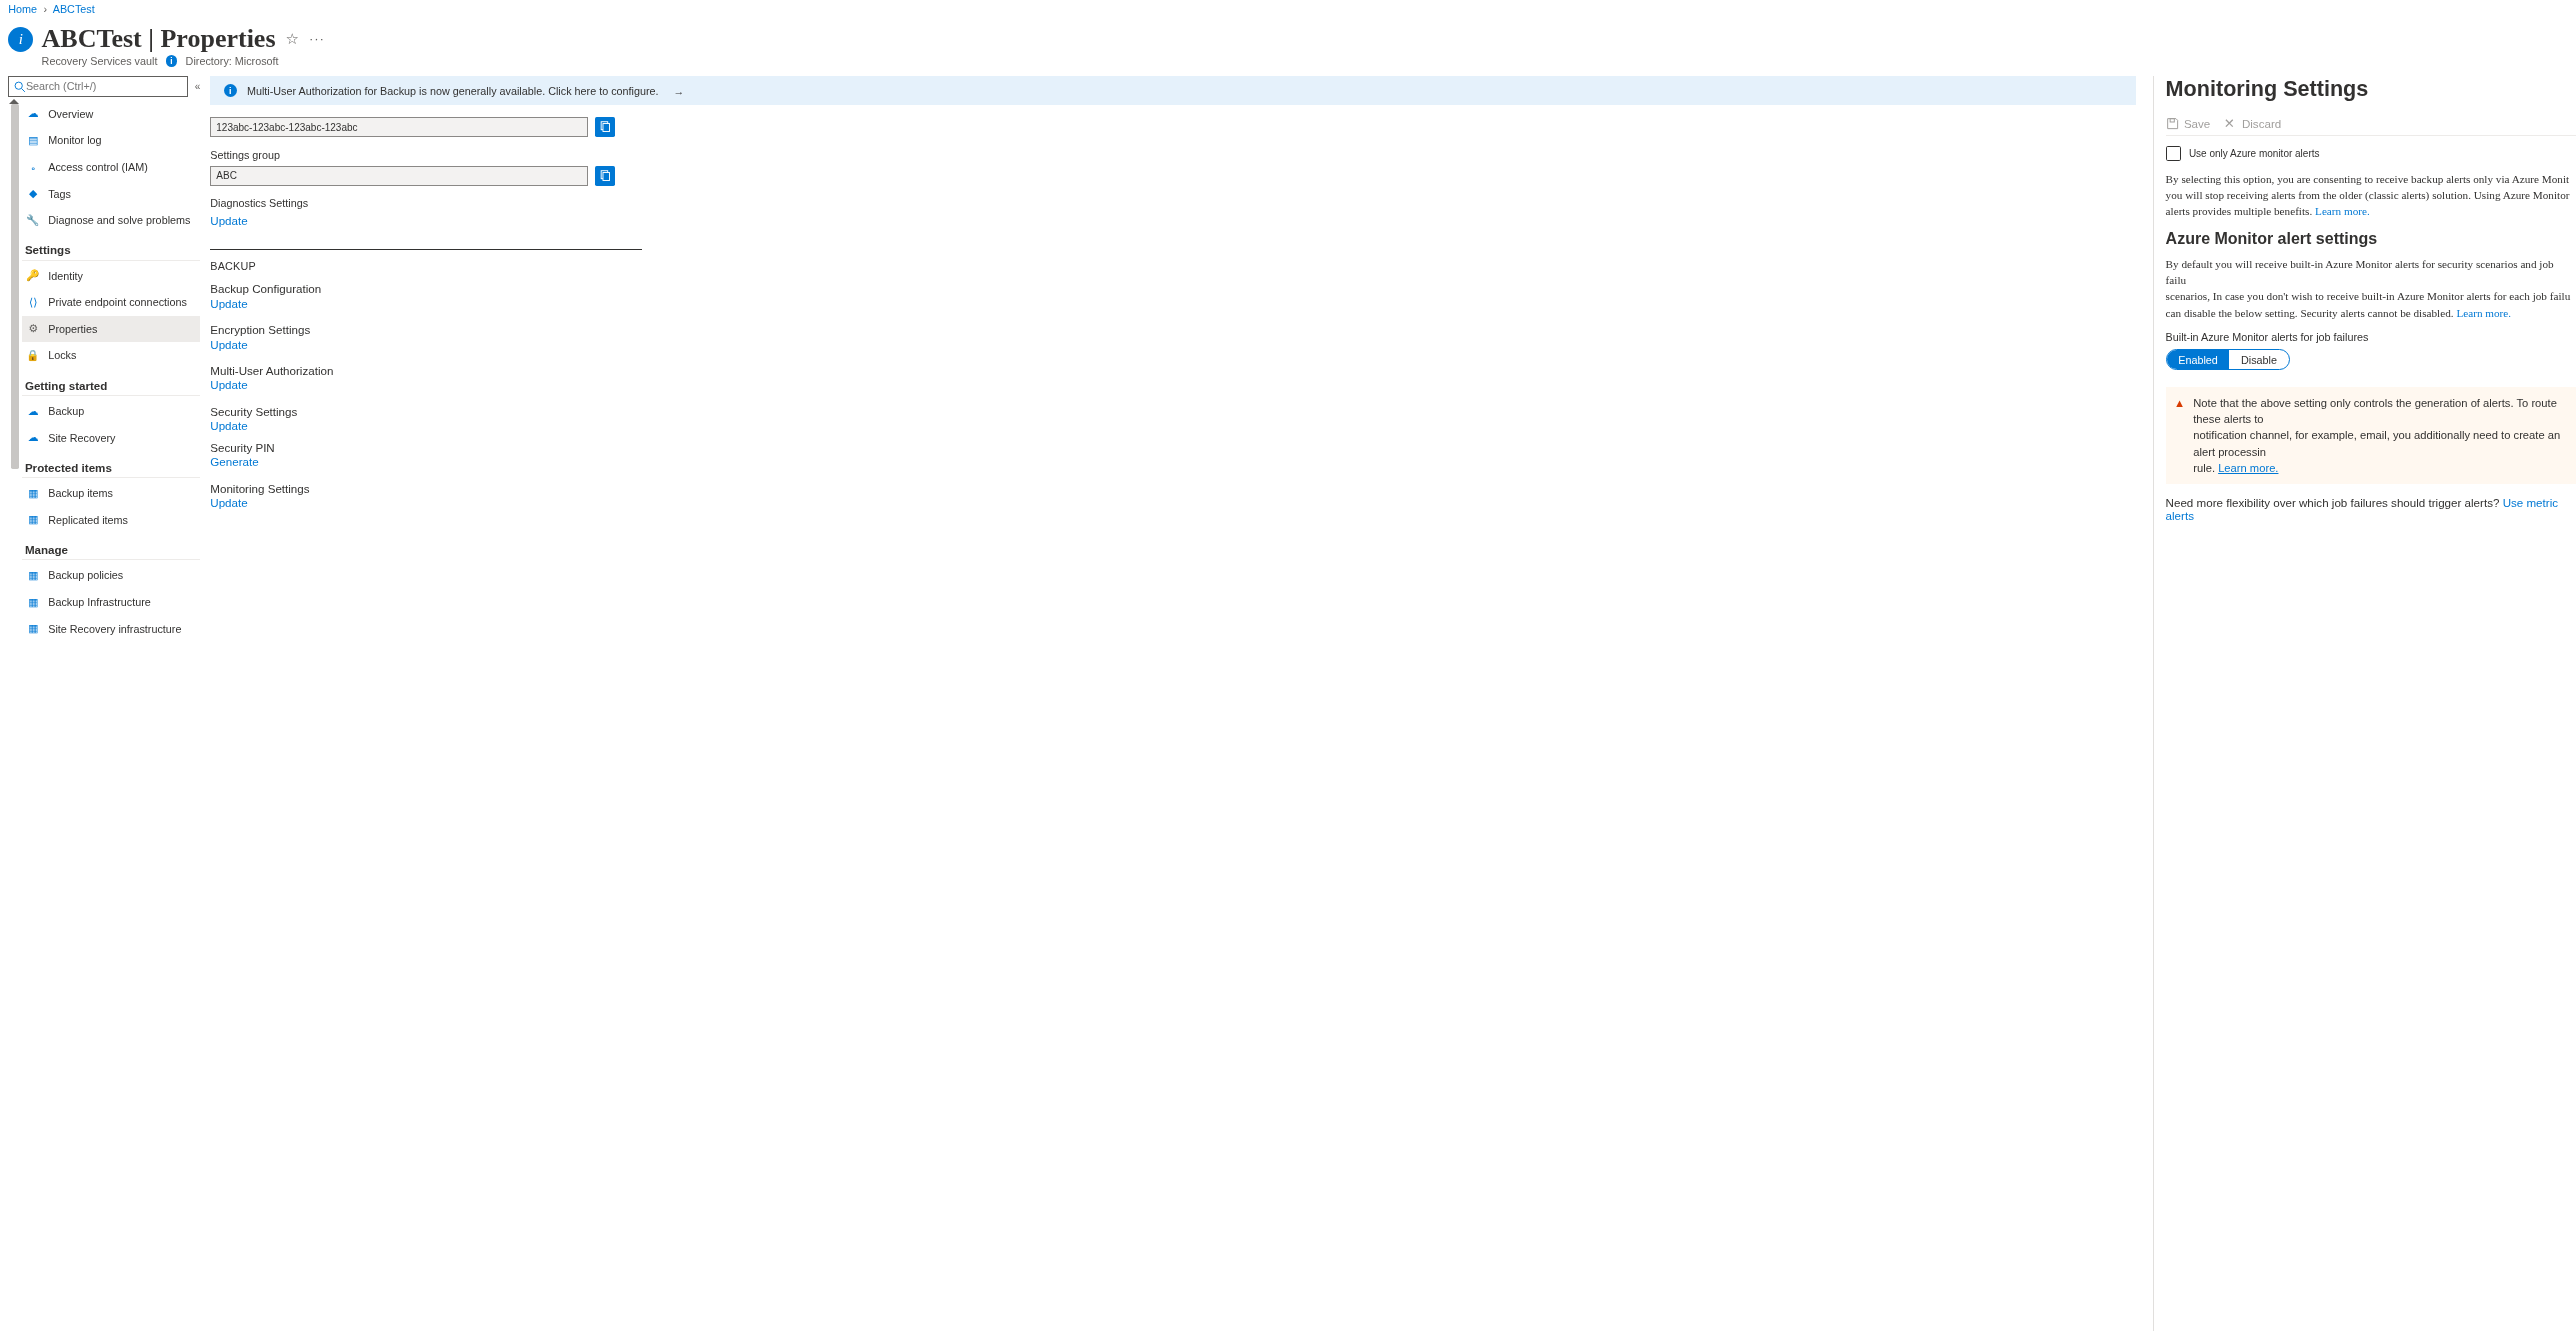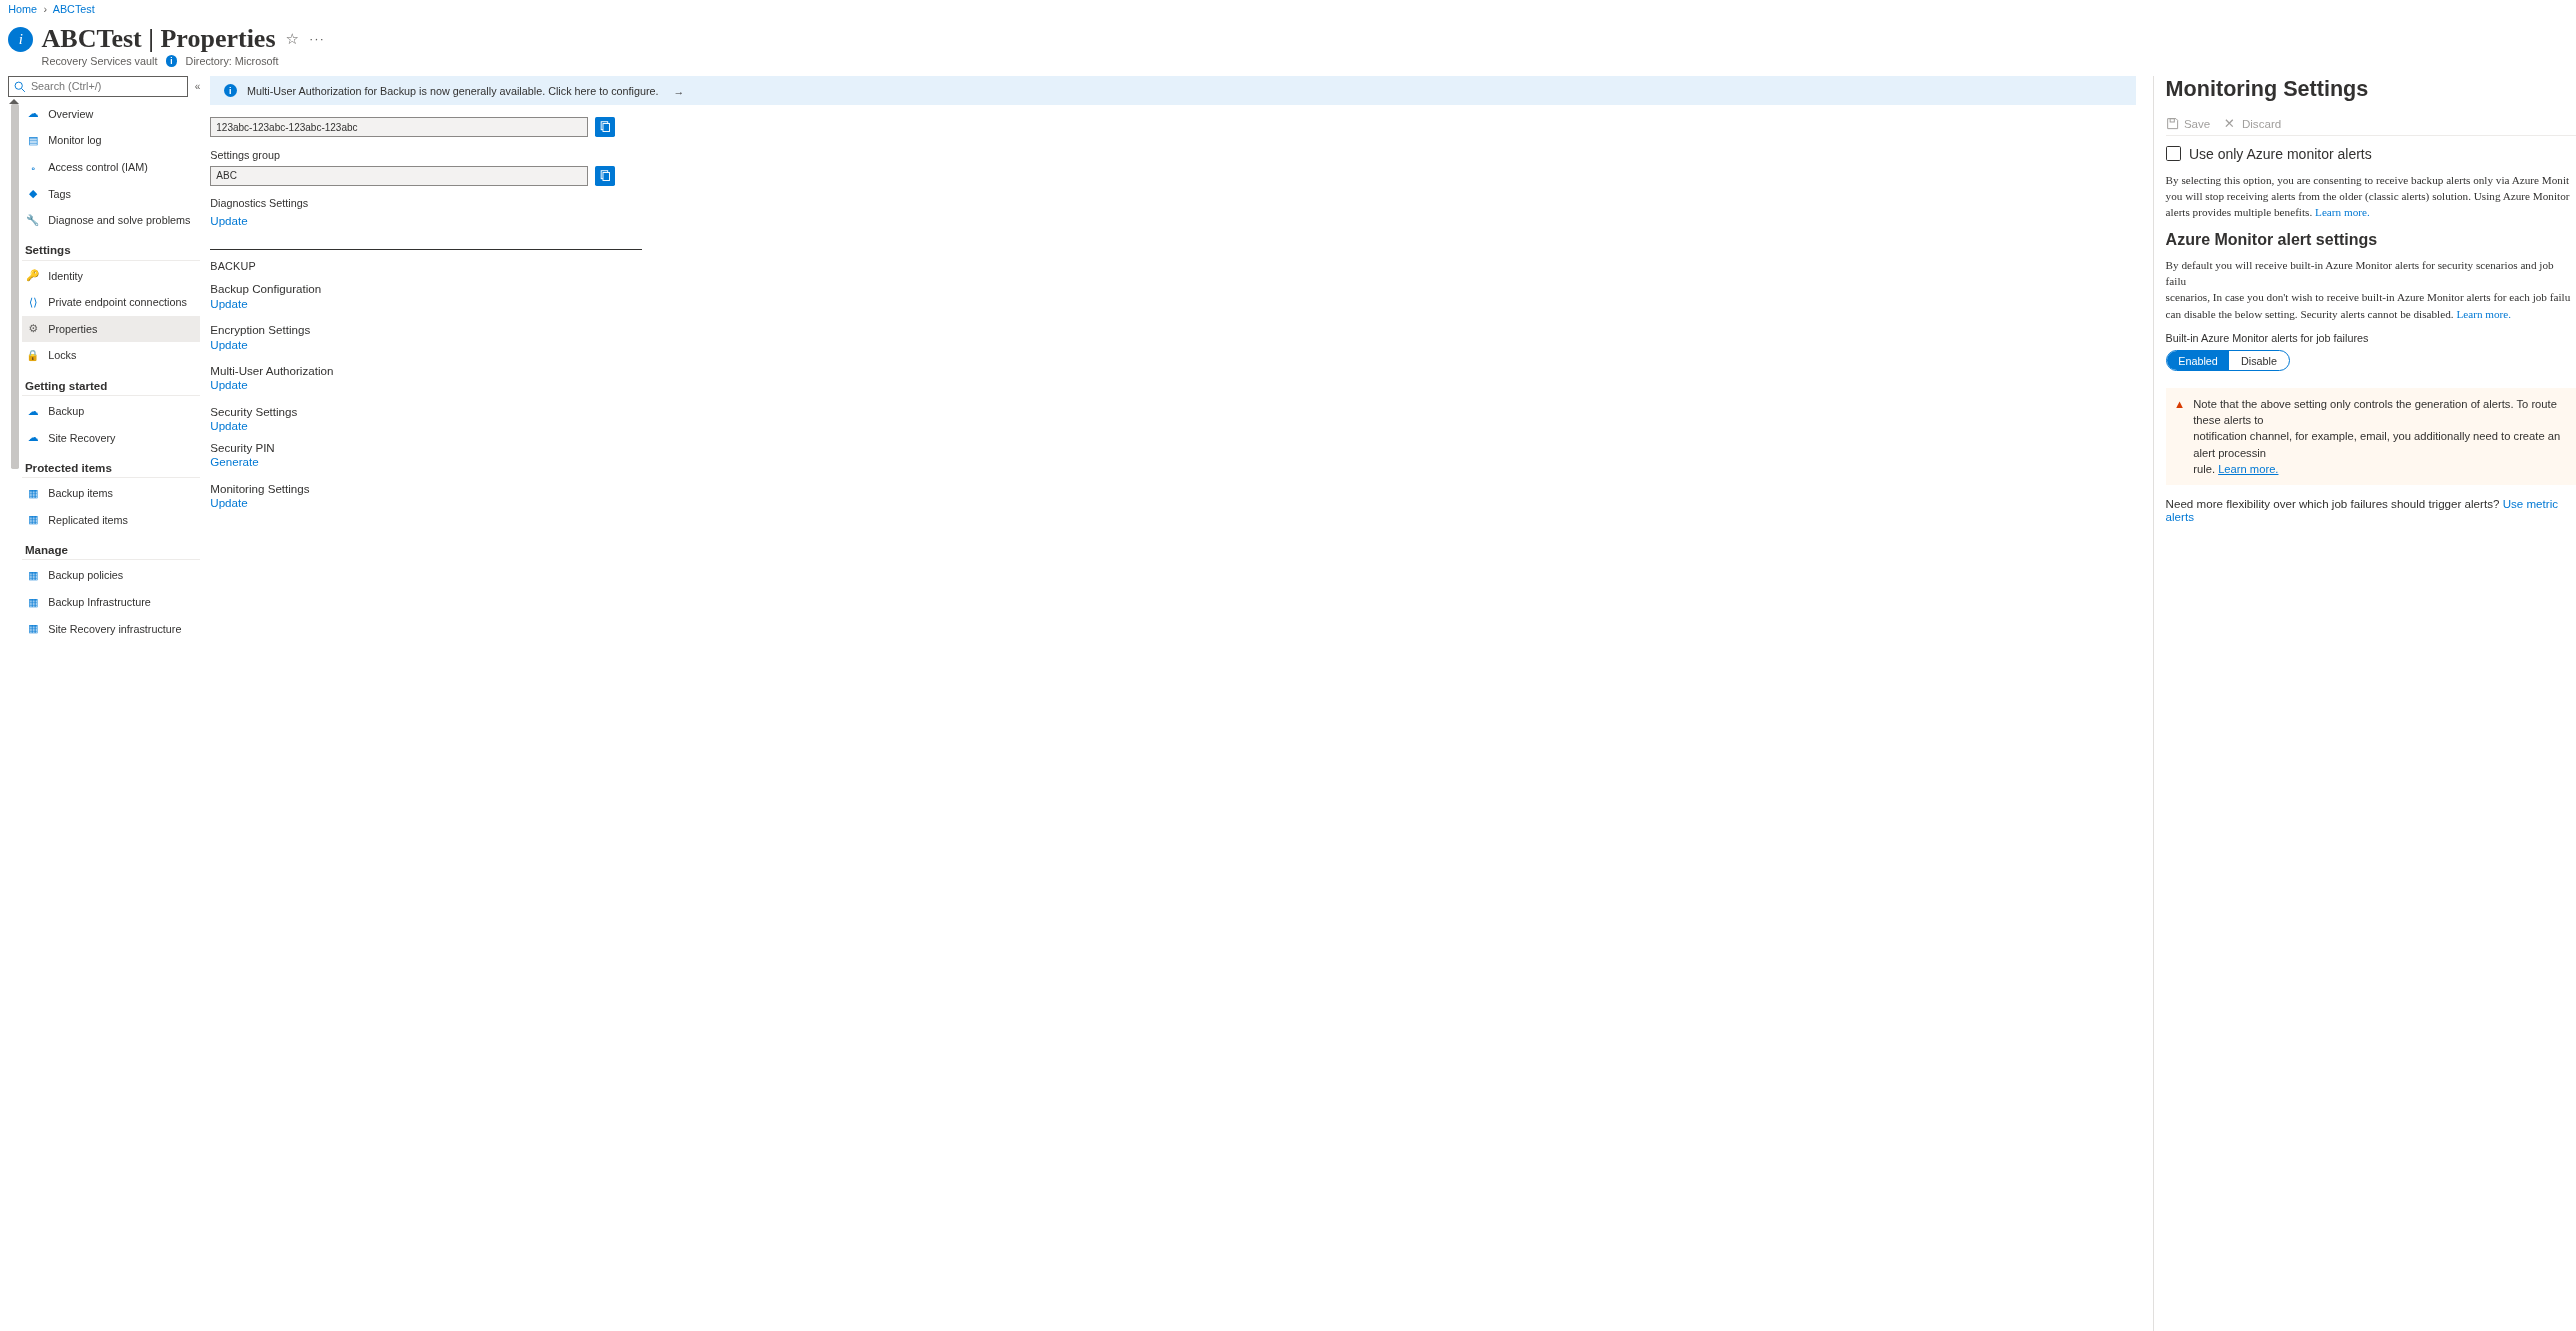--- a/index.html
+++ b/index.html
@@ -36,21 +36,21 @@
   }
 
   
   .columns { display:flex; height: calc(100vh - 75px); }
 
   
   .sidebar { width: 207px; flex-shrink:0; padding: 0 6.6px 0 8.3px; }
   .search-row { display:flex; align-items:center; gap:6.6px; margin-bottom:3.3px;}
   .search-box {
     flex:1; border:0.8px solid #605e5c; height:21.6px;
-    display:flex; align-items:center; padding:0 5px; gap:5px;
+    display:flex; align-items:center; padding:0 5px; 
     color:#605e5c;
   }
   .search-box input { border:none; outline:none; flex:1; font-size:10.8px; background:transparent; }
   .collapse-caret { font-size:10px; color:#605e5c; cursor:pointer; }
   .scroll-col { display:flex; }
   .scroll-gutter { width:13.3px; flex-shrink:0; }
   .scroll-thumb { width:8.3px; margin:3.3px auto 0; height:365px; background:#c8c6c4; border-radius:1.7px; position:relative; }
   .scroll-thumb::before { content:""; position:absolute; top:-5px; left:-1.7px; border-left:5.8px solid transparent; border-right:5.8px solid transparent; border-bottom:5px solid #605e5c; }
   .nav { flex:1; }
   .nav-item {
@@ -319,21 +319,21 @@
         <span>Save</span>
       </div>
       <div class="tb-btn">
         <span class="x" style="font-size:13.3px;line-height:13.3px;">✕</span>
         <span>Discard</span>
       </div>
     </div>
 
     <div class="check-row">
       <div class="chk"></div>
-      <span style="font-size:14px">Use only Azure monitor alerts</span>
+      <span style="font-size:10px">Use only Azure monitor alerts</span>
     </div>
 
     <p>
       <span>By selecting this option, you are consenting to receive backup alerts only via Azure Monit</span><br>
       <span>you will stop receiving alerts from the older (classic alerts) solution. Using Azure Monitor </span><br>
       <span>alerts provides multiple benefits. </span><a>Learn more.</a>
     </p>
 
     <h3>Azure Monitor alert settings</h3>
 

